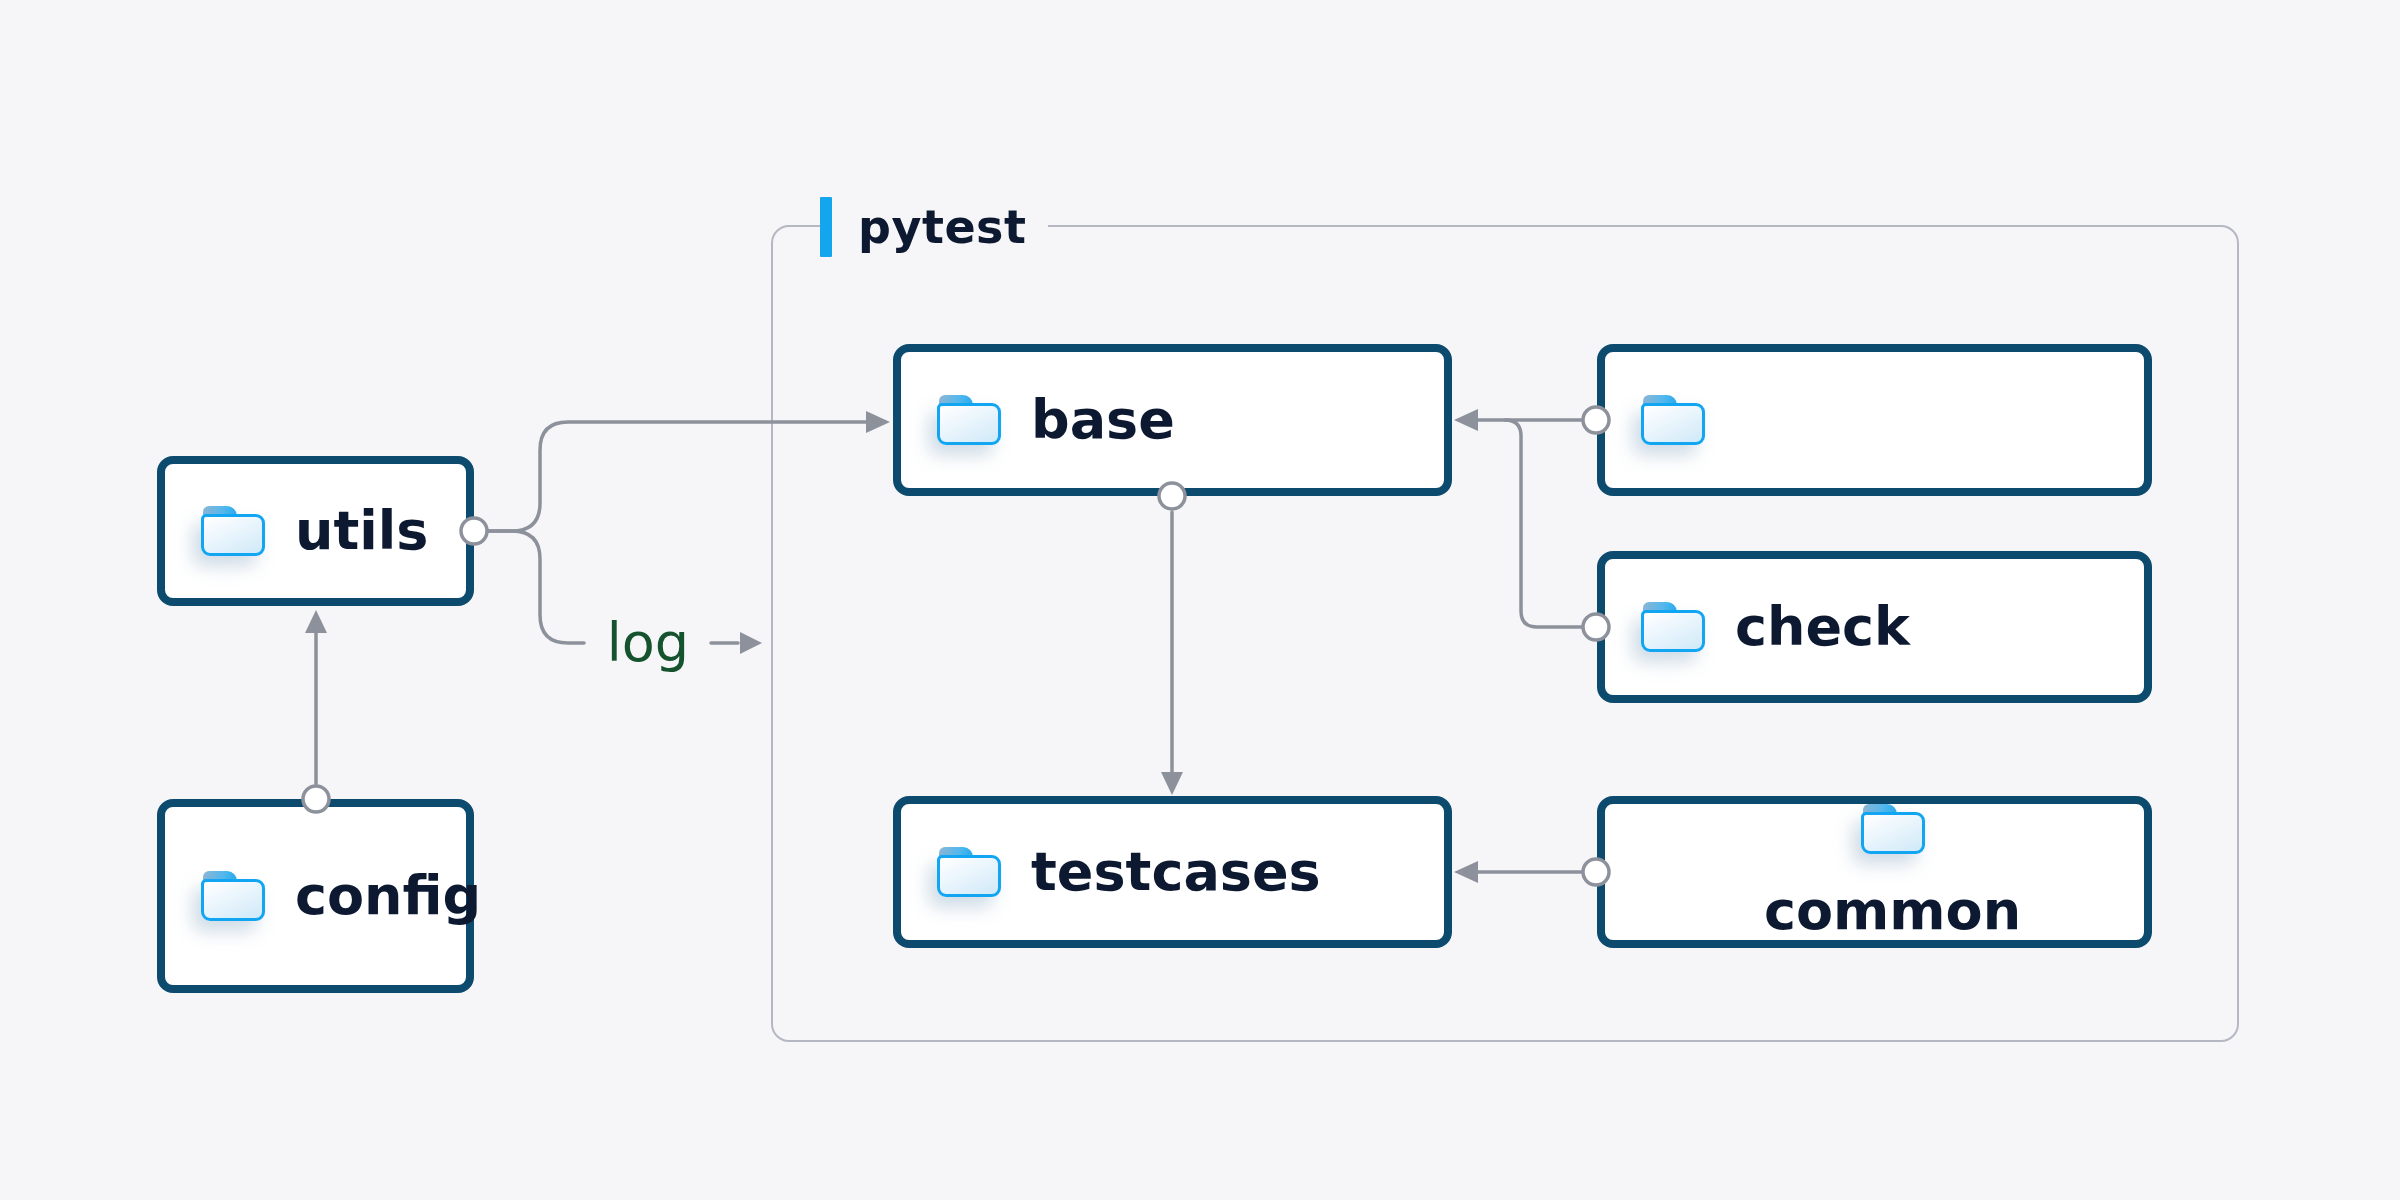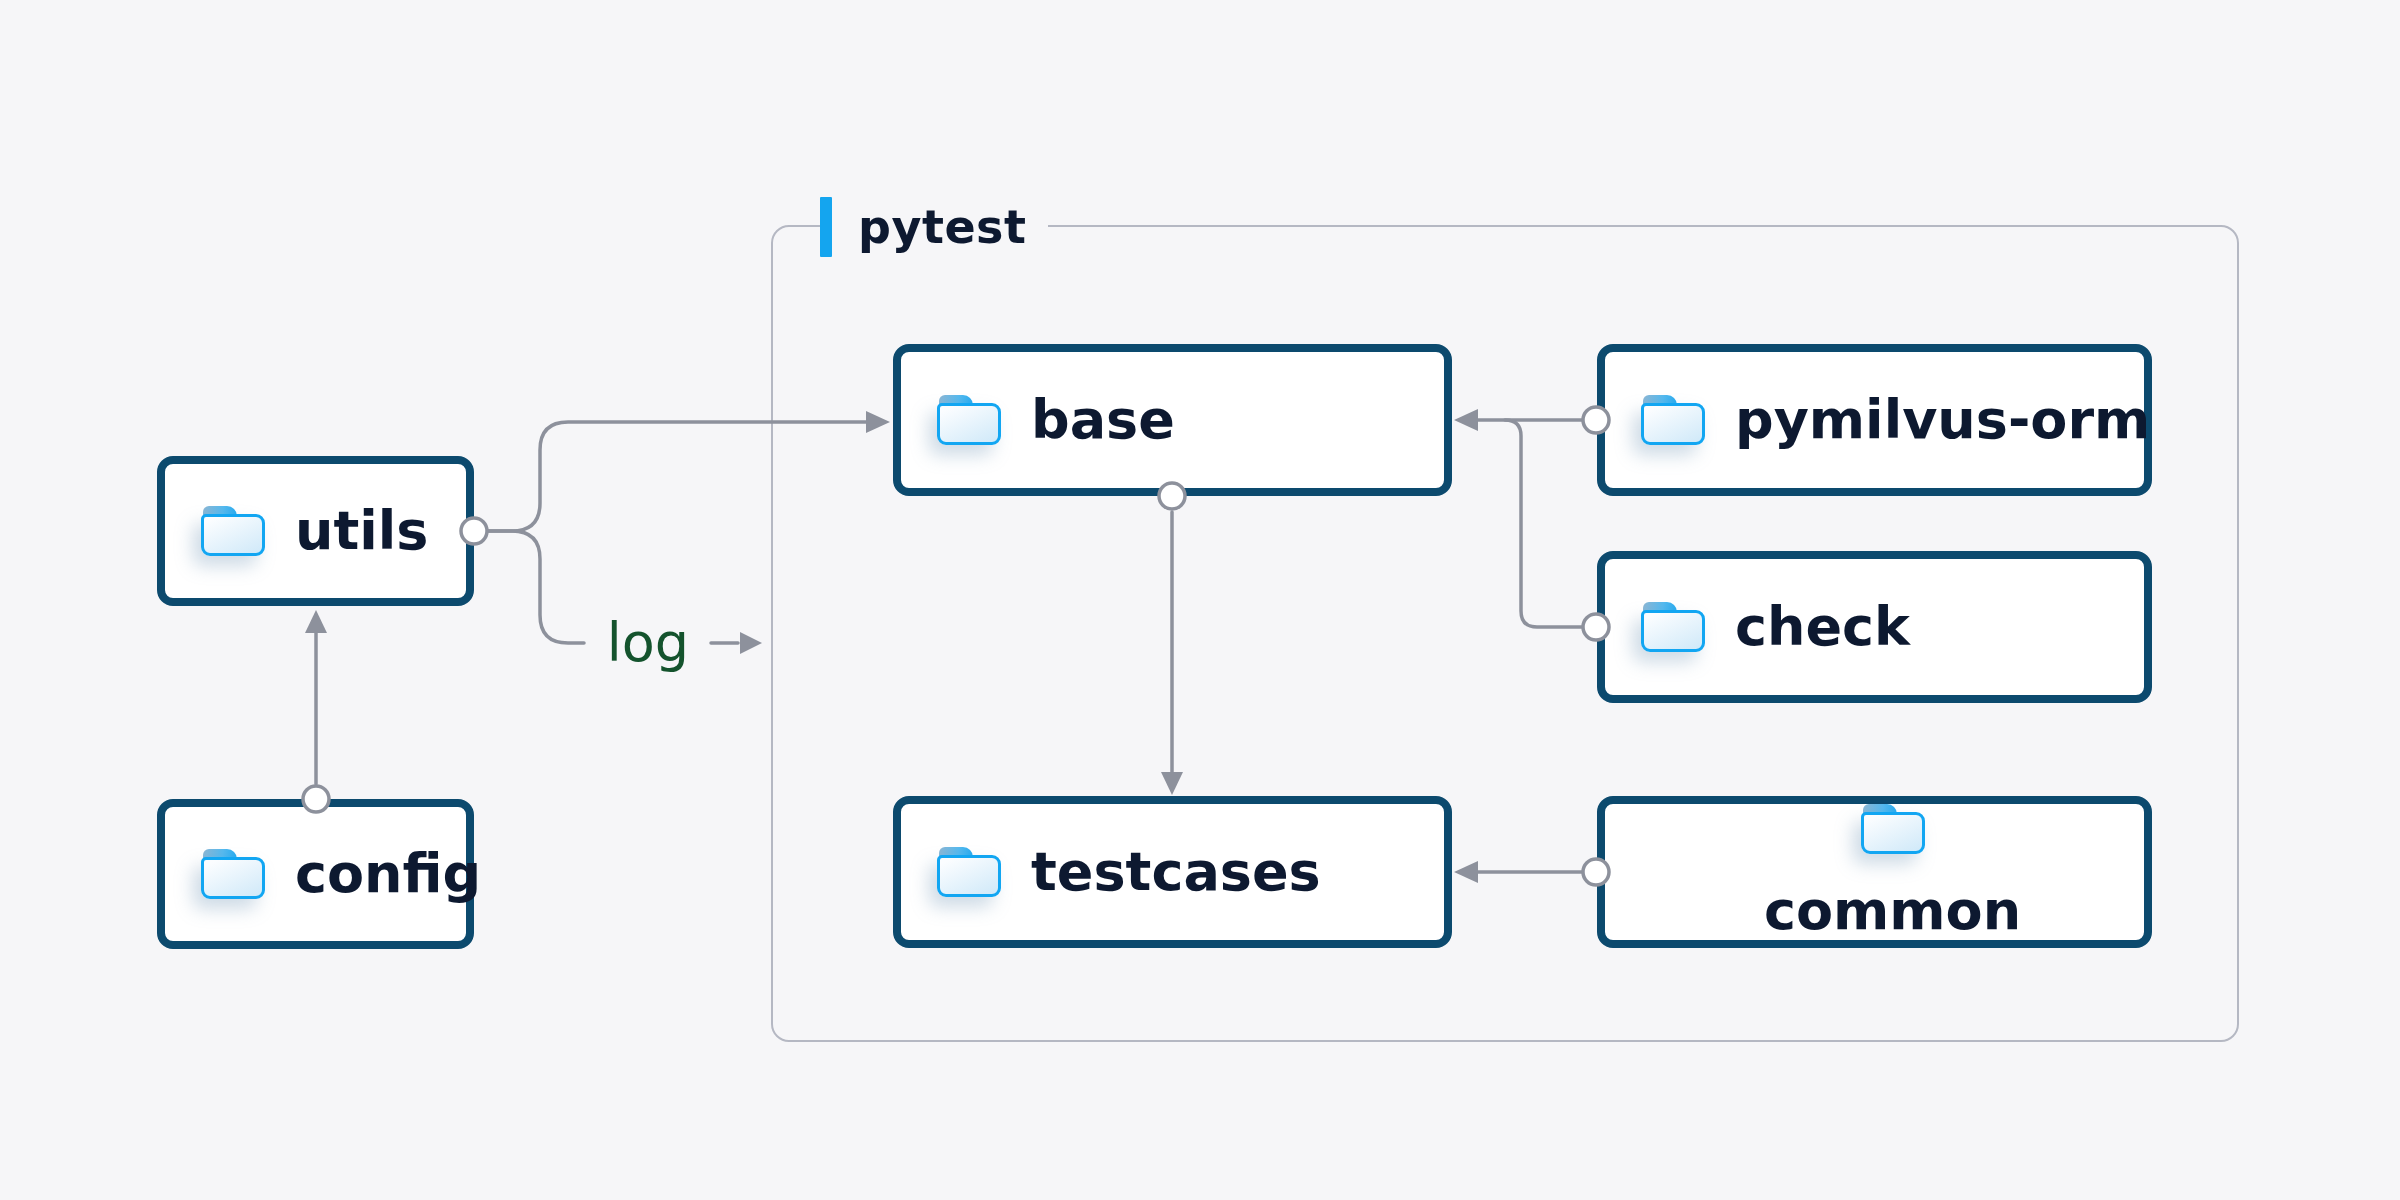--- a/index.html
+++ b/index.html
@@ -37,21 +37,21 @@
     border:8px solid #0c4a6e;border-radius:16px;
     box-sizing:border-box;
     display:flex;align-items:center;
     padding-left:36px;gap:30px;
   }
   .node .label{
     font-size:54px;font-weight:700;color:#0d1930;line-height:1;
     white-space:nowrap;
   }
   .n-utils    {left:157px; top:444px; width:317px; height:150px;}
-  .n-config   {left:157px; top:787px; width:317px; height:150px;}
+  .n-config   {left:157px; top:787px; width:317px; height:194px;}
   .n-base     {left:893px; top:332px; width:559px; height:152px;}
   .n-pymilvus {left:1597px;top:332px; width:555px; height:152px;}
   .n-check    {left:1597px;top:539px; width:555px; height:152px;}
   .n-testcases{left:893px; top:784px; width:559px; height:152px;}
   .n-common   {left:1597px;top:784px; width:555px; height:152px;flex-direction:column;}
 
   
   .folder{position:relative;width:64px;height:50px;flex:none;}
   .folder .tab{
     position:absolute;left:2px;top:0;width:34px;height:18px;
@@ -116,21 +116,20 @@
         <span class="fbody"></span>
       </span>
     <span class="label">base</span>
   </div>
 
   <div class="node n-pymilvus">
     <span class="folder">
         <span class="tab"></span>
         <span class="fbody"></span>
       </span>
-    <span class="label">pymilvus-orm</span>
   </div>
 
   <div class="node n-check">
     <span class="folder">
         <span class="tab"></span>
         <span class="fbody"></span>
       </span>
     <span class="label">check</span>
   </div>
 

